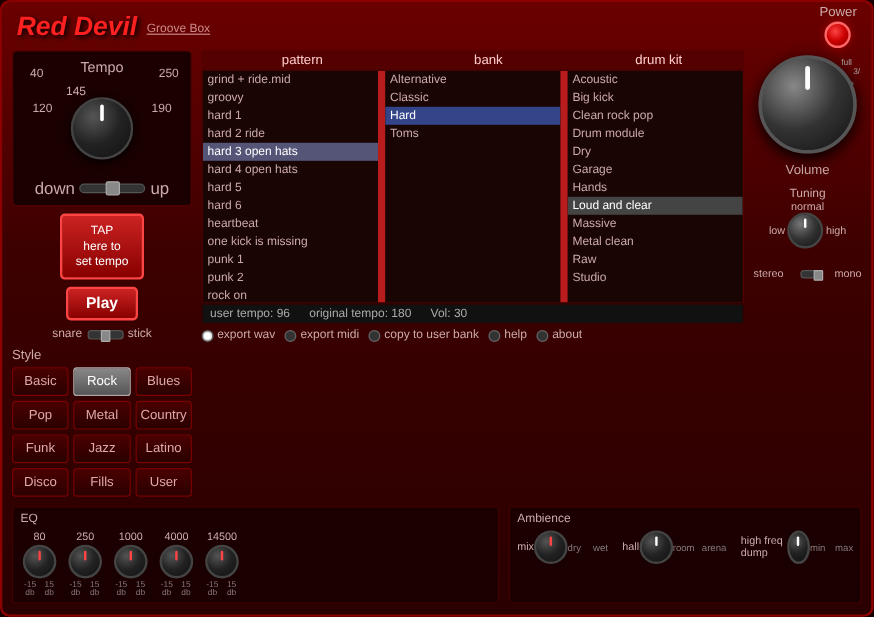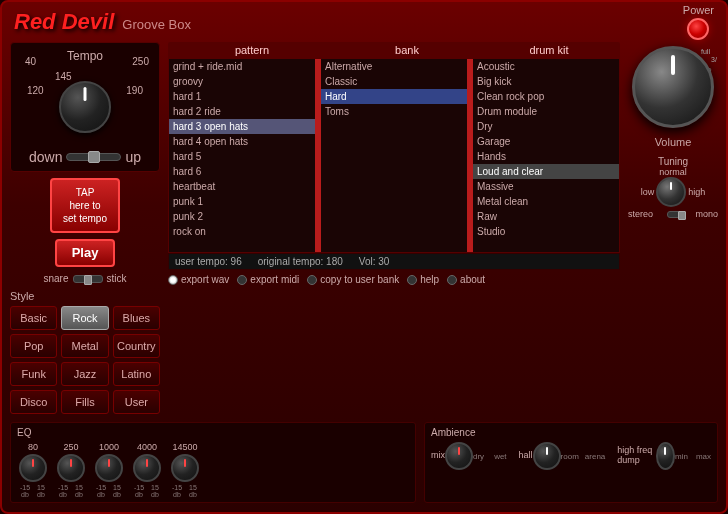--- a/index.html
+++ b/index.html
@@ -29,23 +29,24 @@
     }
     .app-title {
       color: #ff2020;
       font-size: 22px;
       font-weight: bold;
       font-style: italic;
       text-shadow: 2px 2px 4px #000;
     }
     .app-subtitle {
       color: #cc8888;
-      font-size: 13px;
+      font-size: 10px;
       margin-left: 8px;
       margin-top: 4px;
+      text-decoration: underline;
     }
     .power-section {
       margin-left: auto;
       display: flex;
       flex-direction: column;
       align-items: center;
     }
     .power-label {
       color: #ccaaaa;
       font-size: 11px;
@@ -419,21 +420,21 @@
       background: #fff;
       top: 3px;
       left: 50%;
       transform: translateX(-50%);
       border-radius: 1px;
     }
     .stereo-mono-row {
       display: flex;
       align-items: center;
       gap: 14px;
-      margin-top: 2px;
+      margin-top: 16px;
     }
     .sm-label { color: #ccaaaa; font-size: 9px; }
     .sm-slider {
       width: 28px;
       height: 7px;
       background: #333;
       border-radius: 3px;
       border: 1px solid #555;
       position: relative;
     }
@@ -610,20 +611,21 @@
         <div class="list-col" id="pattern-col">
             <div class="list-item">grind + ride.mid</div>
             <div class="list-item">groovy</div>
             <div class="list-item">hard 1</div>
             <div class="list-item">hard 2 ride</div>
             <div class="list-item selected">hard 3 open hats</div>
             <div class="list-item">hard 4 open hats</div>
             <div class="list-item">hard 5</div>
             <div class="list-item">hard 6</div>
             <div class="list-item">heartbeat</div>
+            <div class="list-item">one kick is missing</div>
             <div class="list-item">punk 1</div>
             <div class="list-item">punk 2</div>
             <div class="list-item">rock on</div>
           </div>
         <div class="list-col" id="bank-col">
             <div class="list-item">Alternative</div>
             <div class="list-item">Classic</div>
             <div class="list-item selected-blue">Hard</div>
             <div class="list-item">Toms</div>
           </div>

